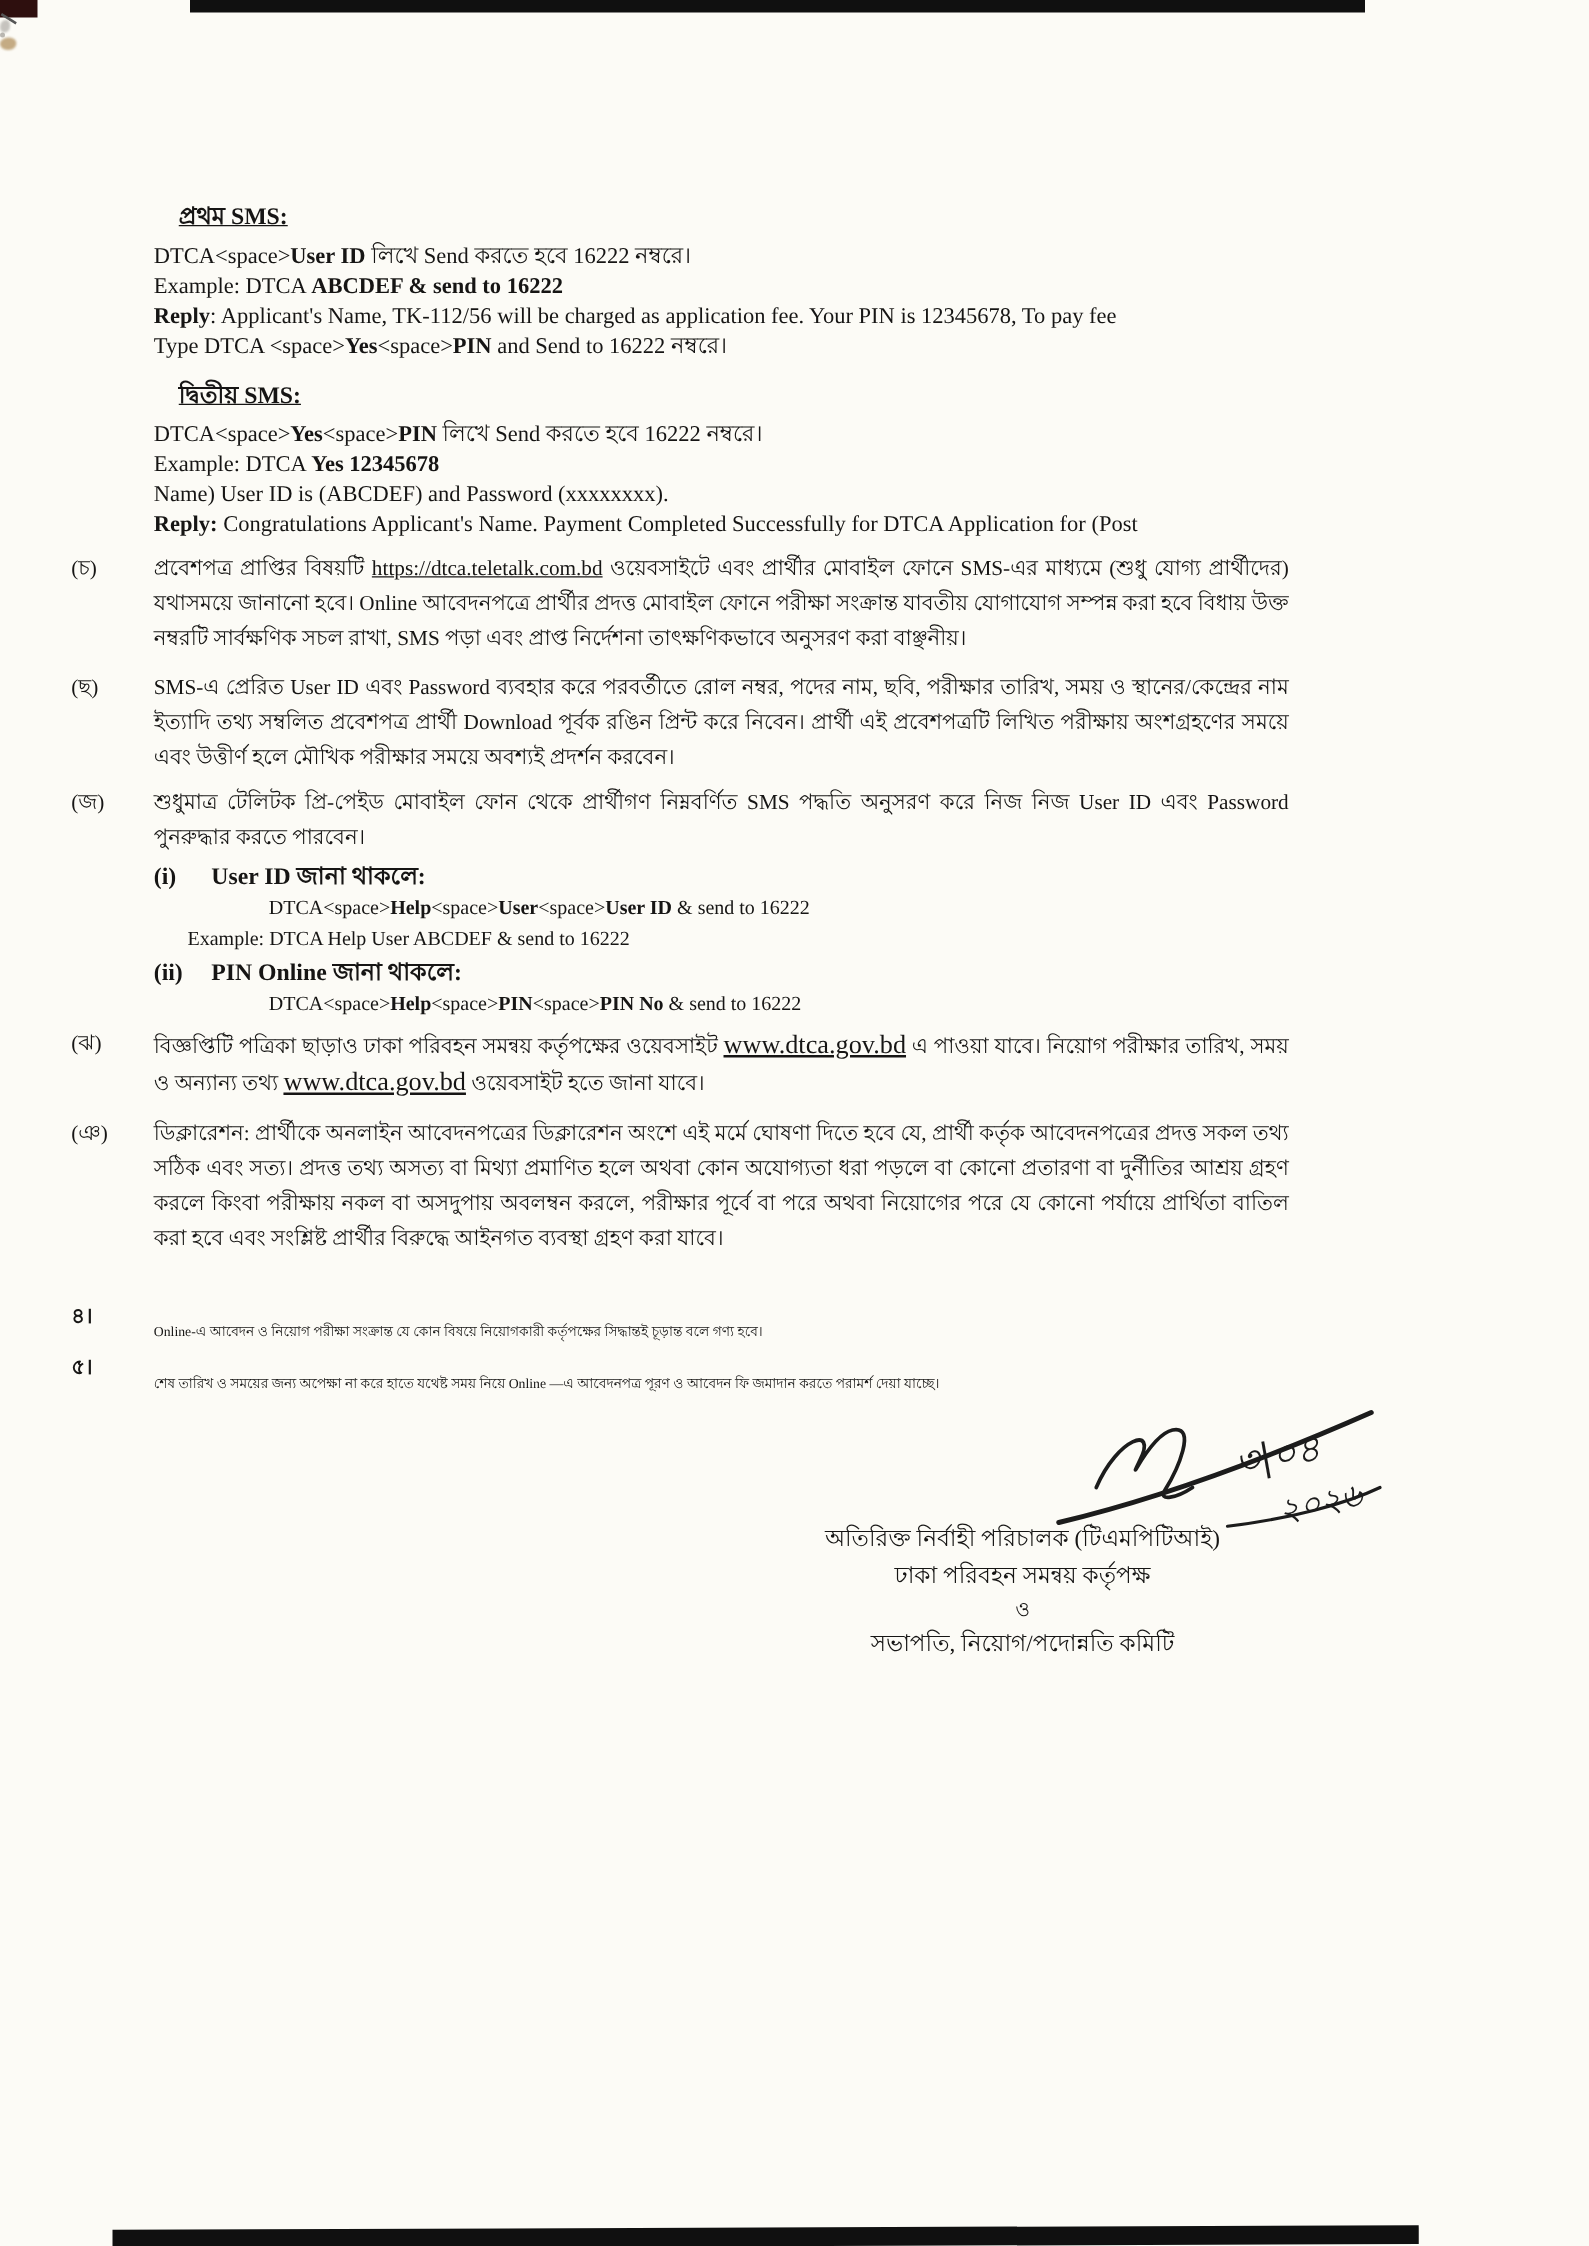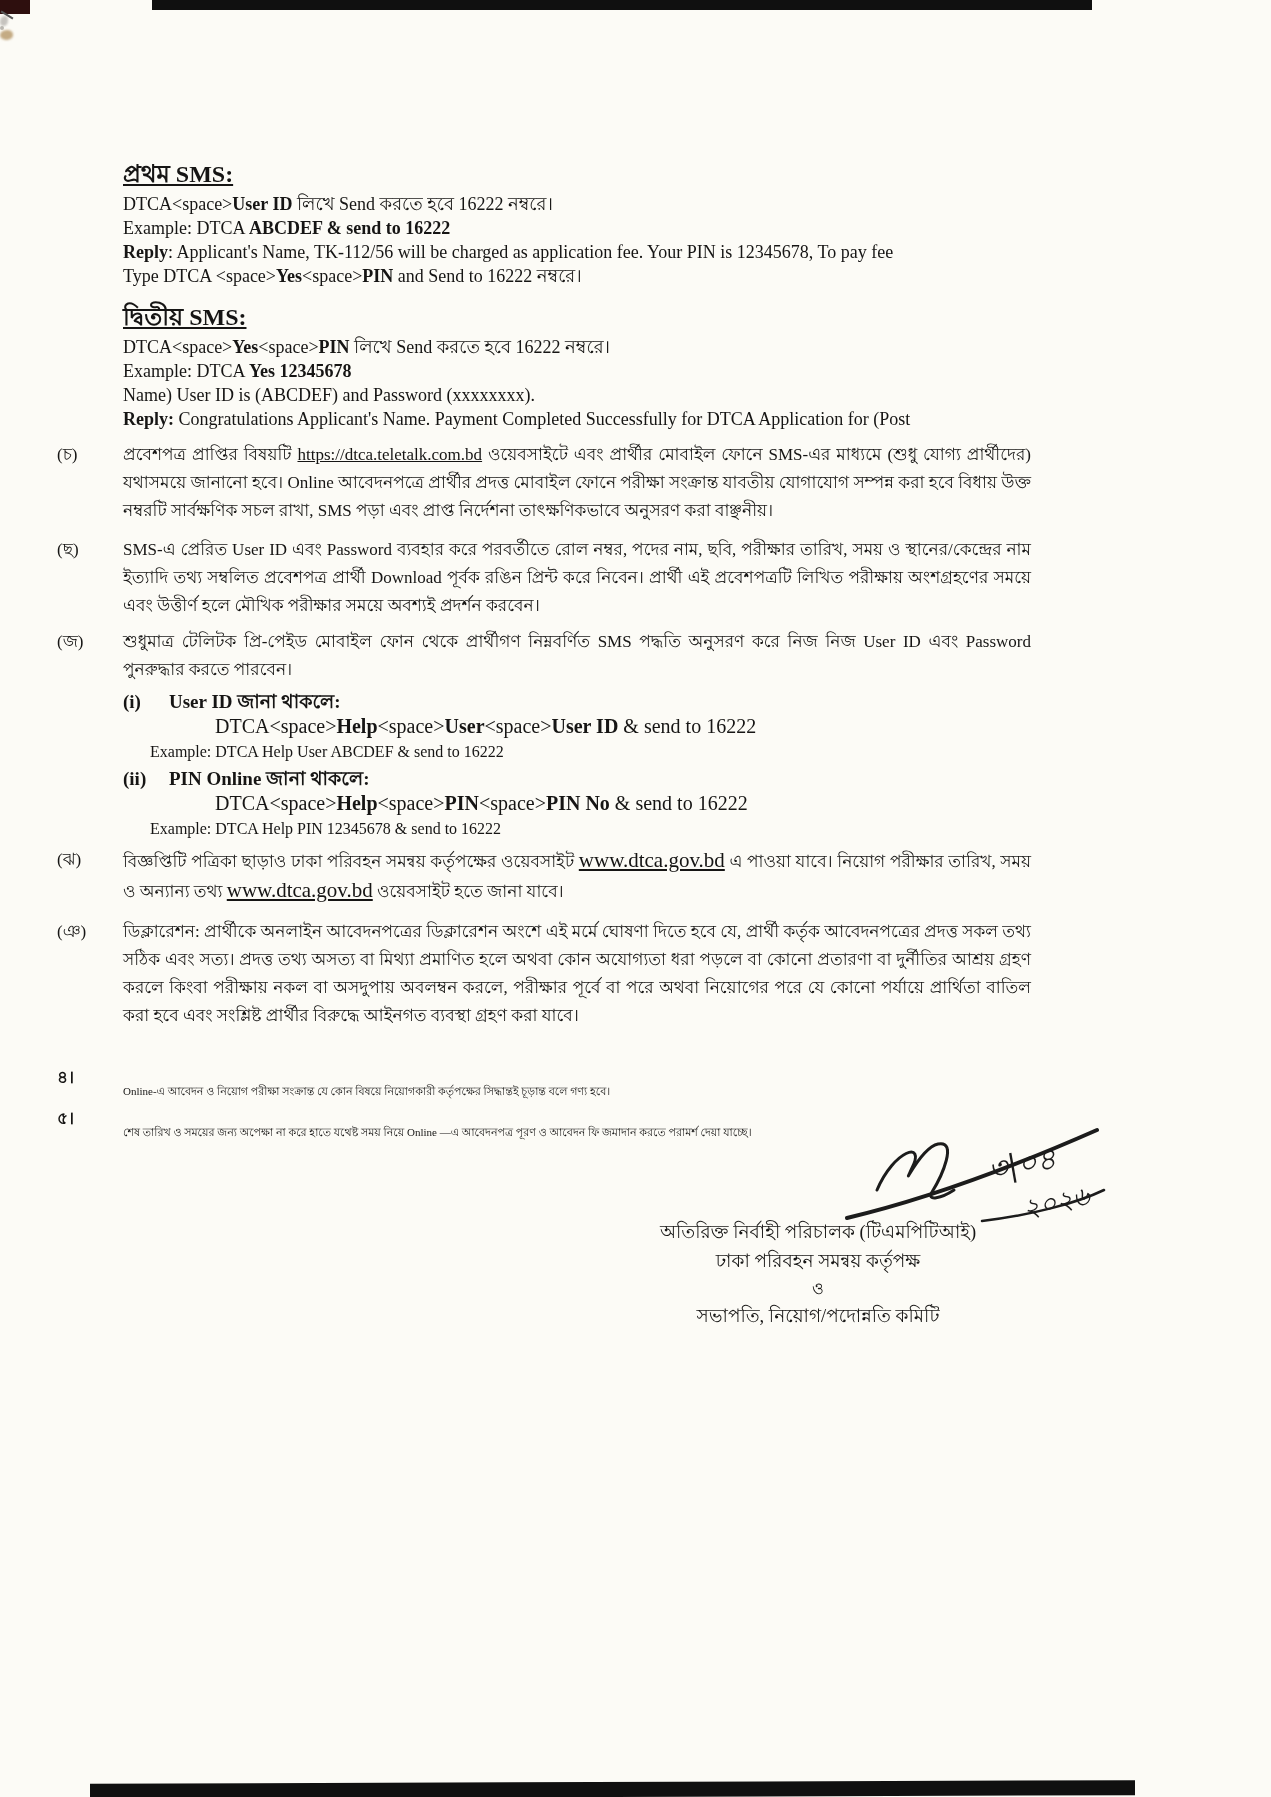--- a/index.html
+++ b/index.html
@@ -21,39 +21,39 @@
   .art-smudge-tl { left:14px; top:82px; width:8px; height:10px; background:#9a9792; border-radius:60% 40% 55% 45%; filter:blur(1px); opacity:.55; }
   .art-dot-mid { left:903px; top:56px; width:4px; height:4px; background:#8d8a84; border-radius:50%; opacity:.6; }
   .art-bottombar { left:90px; top:1782px; width:1045px; height:15px; transform:rotate(-0.2deg); }
   .art-dot-bl { left:80px; top:1305px; width:13px; height:10px; background:#c4ab84; border-radius:55% 45% 50% 50%; filter:blur(1px); }
   
   .content { position:absolute; left:0; top:162px; width:100%; padding:0 240px 0 57px; }
   .indent { margin-left:66px; }
   .b { font-weight:bold; }
   .u { text-decoration:underline; }
   .shead {
-    font-size:24px; font-weight:bold; text-decoration:underline;
-    line-height:24px; margin-bottom:6px;
+    font-size:19px; font-weight:bold; text-decoration:underline;
+    line-height:24px; margin-bottom:6px;margin-left:20px;
   }
   .sline { font-size:18px; line-height:24px; white-space:nowrap; }
   .sms-block2 { margin-top:17px; }
   .sec-row { display:flex; margin-top:10px; }
   .sec-label { width:66px; flex:none; font-size:17px; line-height:28px; }
   .sec-body { flex:1; }
   .para { font-size:17px; line-height:28px; text-align:justify; }
   .sec-row-cha { margin-top:10px; }
   .sec-row-chha { margin-top:11px; }
   .sec-row-ja { margin-top:8px; }
   .sec-row-jha { margin-top:6px; }
   .sec-row-nya { margin-top:12px; }
   .sublist { margin-top:6px; }
   .sub-item { margin-top:4px; }
   .sub-head { display:flex; font-size:19px; line-height:23px; }
   .sub-marker { width:46px; flex:none; font-weight:bold; }
-  .sub-command { font-size:20px; line-height:23px; margin-left:92px; margin-top:2px; white-space:nowrap; }
+  .sub-command { font-size:16px; line-height:23px; margin-left:92px; margin-top:2px; white-space:nowrap; }
   .sub-example { font-size:16px; line-height:23px; margin-left:27px; margin-top:2px; white-space:nowrap; }
   .numbered { margin-top:34px; }
   .num-row { display:flex; }
   .num-label { width:66px; flex:none; font-size:17px; font-weight:bold; line-height:28px; }
   .num-body { flex:1; font-size:11px; line-height:28px;margin-top:13px; }
   
   .sig-svg { position:absolute; left:842px; top:1118px; }
   .sig-block { position:absolute; left:583px; top:1218px; width:470px; text-align:center; }
   .sig-line { font-size:18.5px; line-height:29px; }
   .sig-and { font-size:16px; line-height:26px; }
@@ -115,21 +115,20 @@
             </div>
             <div class="sub-command"><span>DTCA&lt;space&gt;</span><span class="b">Help</span><span>&lt;space&gt;</span><span class="b">User</span><span>&lt;space&gt;</span><span class="b">User ID</span><span> &amp; send to 16222</span></div>
             <div class="sub-example"><span>Example: DTCA Help User ABCDEF &amp; send to 16222</span></div>
           </div>
           <div class="sub-item">
             <div class="sub-head">
               <div class="sub-marker">(ii)</div>
               <div><span class="b">PIN Online জানা থাকলে:</span></div>
             </div>
             <div class="sub-command"><span>DTCA&lt;space&gt;</span><span class="b">Help</span><span>&lt;space&gt;</span><span class="b">PIN</span><span>&lt;space&gt;</span><span class="b">PIN No</span><span> &amp; send to 16222</span></div>
-            <div class="sub-example"><span>Example: DTCA Help PIN 12345678 &amp; send to 16222</span></div>
           </div>
         </div>
       </div>
     </div>
 
     <div class="sec-row sec-row-jha">
       <div class="sec-label">(ঝ)</div>
       <div class="sec-body">
         <p class="para"><span>বিজ্ঞপ্তিটি পত্রিকা ছাড়াও ঢাকা পরিবহন সমন্বয় কর্তৃপক্ষের ওয়েবসাইট </span><span class="u" style="font-size: 21px;">www.dtca.gov.bd</span><span> এ পাওয়া যাবে। নিয়োগ পরীক্ষার তারিখ, সময় ও অন্যান্য তথ্য </span><span class="u" style="font-size: 21px;">www.dtca.gov.bd</span><span> ওয়েবসাইট হতে জানা যাবে।</span></p>
       </div>

